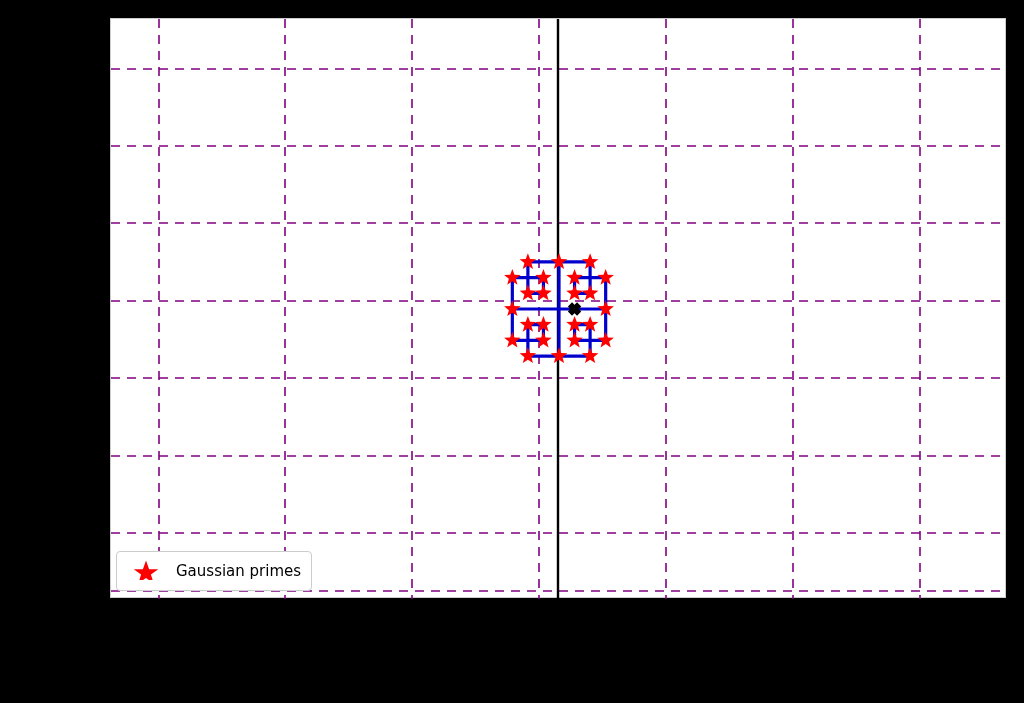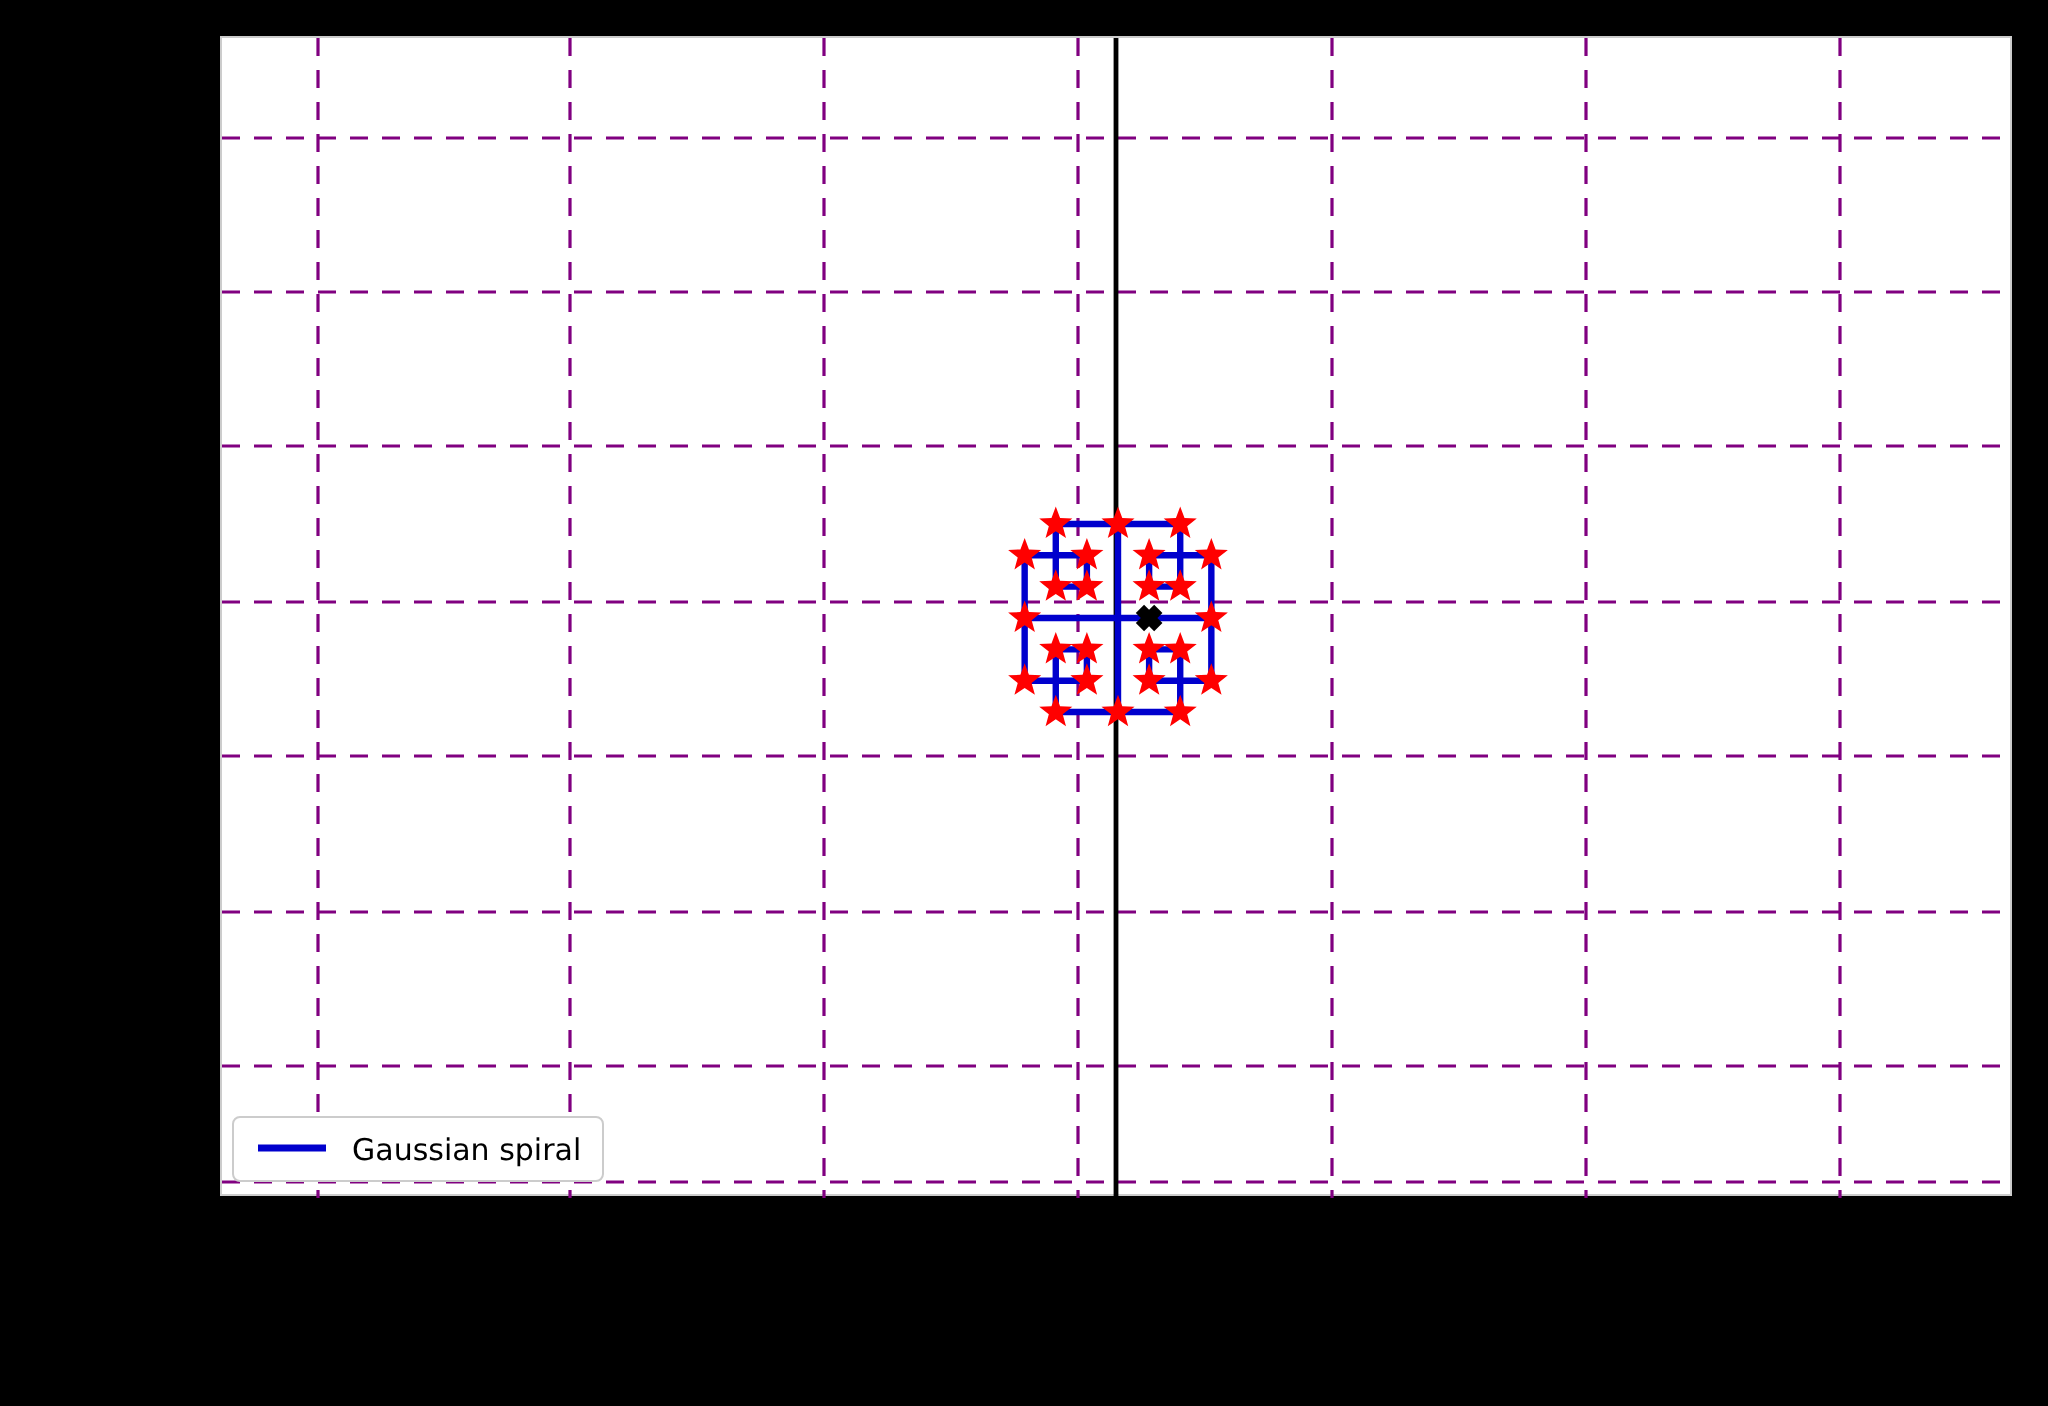--- a/index.html
+++ b/index.html
@@ -74,26 +74,26 @@
         </g>
       <g id="originmarker">
           <rect x="457.0555555555556" y="287.075" width="13" height="5.8500000000000005" fill="#000000" transform="rotate(45 463.5555555555556 290)"></rect>
           <rect x="457.0555555555556" y="287.075" width="13" height="5.8500000000000005" fill="#000000" transform="rotate(-45 463.5555555555556 290)"></rect>
         </g>
     </svg>
 
     <div id="legend">
       <table>
         <tbody>
-            <tr>
+        <tr>
           <td class="lgkey">
-            <svg width="38" height="12" viewBox="0 0 38 12">
-              <line x1="2" y1="6" x2="36" y2="6" stroke="#0000cd" stroke-width="3.4"></line>
+            <svg width="38" height="22" viewBox="0 0 38 22">
+              <polygon fill="#ff0000" points="19,2.5 22.1,11.2 31.3,11.2 23.9,16.6 26.7,25.3 19,20.0 11.3,25.3 14.1,16.6 6.7,11.2 15.9,11.2"></polygon>
             </svg>
           </td>
-          <td class="lgtxt">Gaussian spiral</td>
+          <td class="lgtxt">Gaussian primes</td>
         </tr>
       </tbody>
         </table>
     </div>
   </div>
 
 </div>
 
 </body></html>

